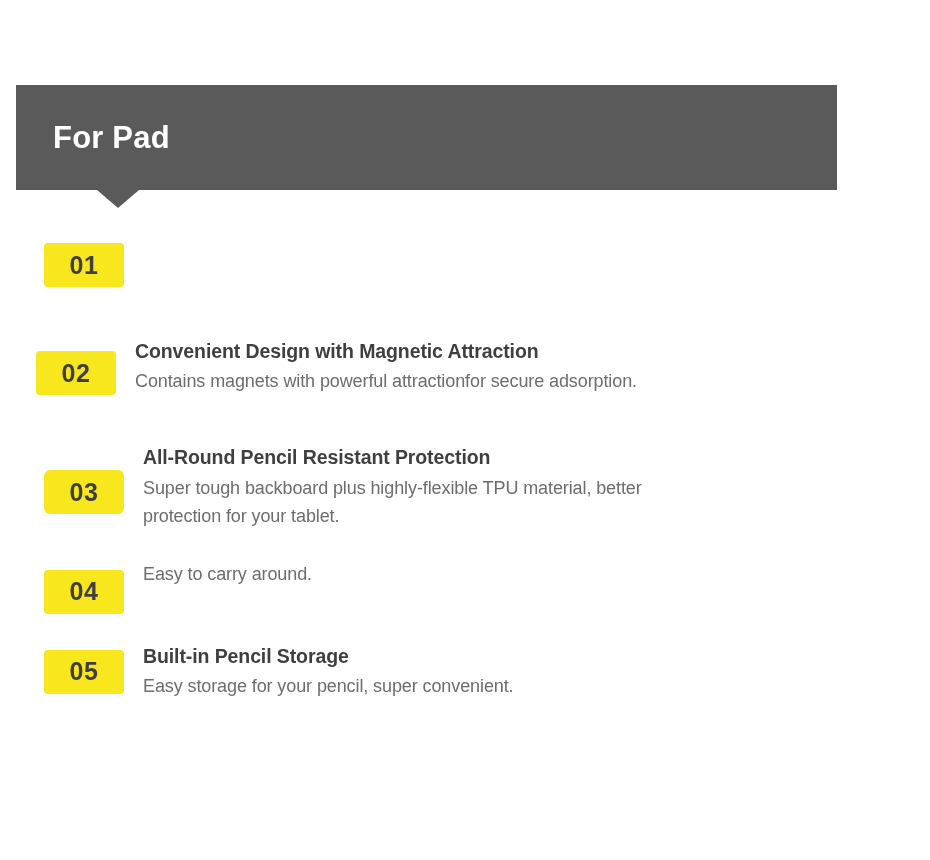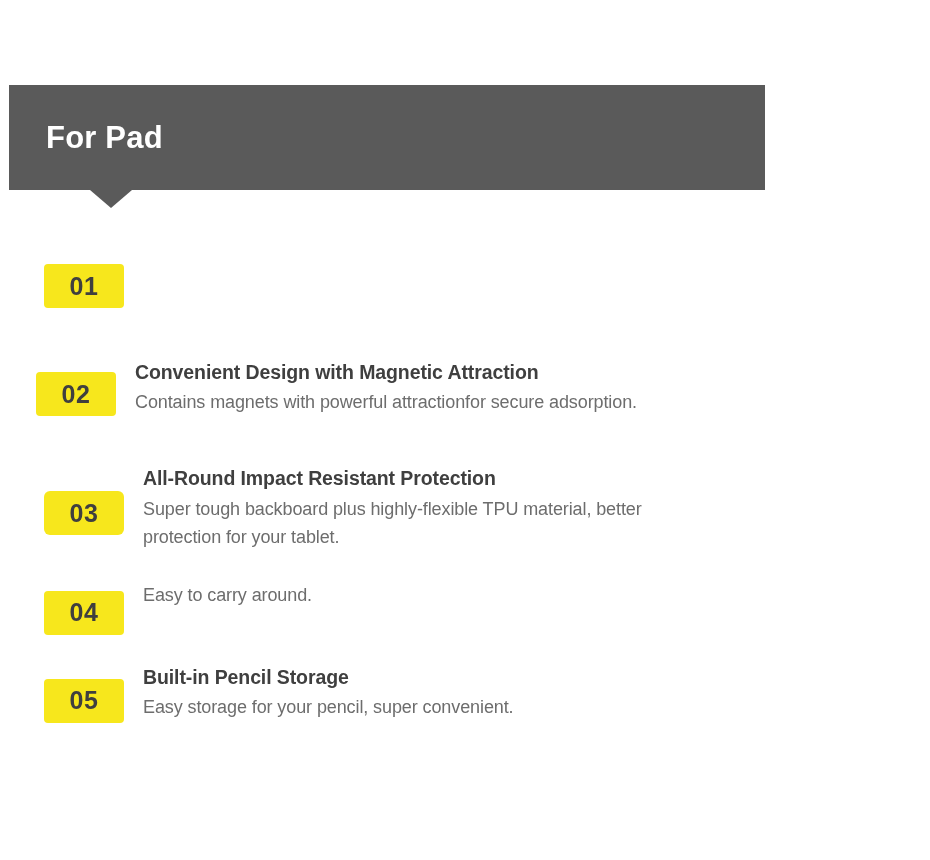--- a/index.html
+++ b/index.html
@@ -17,23 +17,23 @@
   .page {
     position: relative;
     width: 930px;
     height: 860px;
     background: #ffffff;
   }
 
   
   .banner-wrap {
     position: absolute;
-    left: 9px;
+    left: 16px;
     top: 85px;
-    width: 756px;
+    width: 821px;
     border-radius: 6px;
   }
   .banner {
     position: relative;
     background: #5a5a5a;
     height: 105px;
     display: flex;
     align-items: center;
   }
   .banner-title {
@@ -52,21 +52,21 @@
     height: 0;
     border-left: 21px solid transparent;
     border-right: 21px solid transparent;
     border-top: 18px solid #5a5a5a;
   }
 
   
   .features {
     position: absolute;
     left: 0;
-    top: 250px;
+    top: 229px;
     width: 930px;
   }
   .feature {
     display: flex;
     align-items: flex-start;
     padding-left: 44px;
     margin-bottom: 30px;
   }
   .badge {
     flex: 0 0 auto;
@@ -103,21 +103,21 @@
   }
 
   
   .feature.f1 { margin-bottom: 50px; }
   .feature.f2 { margin-bottom: 48px; padding-left: 36px; }
   .feature.f3 { margin-bottom: 28px; }
   .feature.f4 { margin-bottom: 28px; }
   .feature.f5 { margin-bottom: 0; }
   .feature.f3 .badge { margin-top: 27px; border-radius: 6px; }
   .feature.f4 .badge { margin-top: 12px; }
-  .feature.f5 .badge { margin-top: 16px; }
+  .feature.f5 .badge { margin-top: 8px; }
 </style>
 </head>
 <body>
 
 <div class="page">
 
   <div class="banner-wrap">
     <div class="banner">
       <div class="banner-title">For Pad</div>
     </div>
@@ -134,21 +134,21 @@
       <div class="badge">02</div>
       <div class="texts">
         <div class="f-title">Convenient Design with Magnetic Attraction</div>
         <div class="f-desc">Contains magnets with powerful attractionfor secure adsorption.</div>
       </div>
     </div>
 
     <div class="feature f3">
       <div class="badge">03</div>
       <div class="texts">
-        <div class="f-title">All-Round Impact Resistant Protection</div>
+        <div class="f-title">All-Round Pencil Resistant Protection</div>
         <div class="f-desc" style="max-width:560px">Super tough backboard plus highly-flexible TPU material, better protection for your tablet.</div>
       </div>
     </div>
 
     <div class="feature f4">
       <div class="badge">04</div>
       <div class="texts">
         <div class="f-desc">Easy to carry around.</div>
       </div>
     </div>

